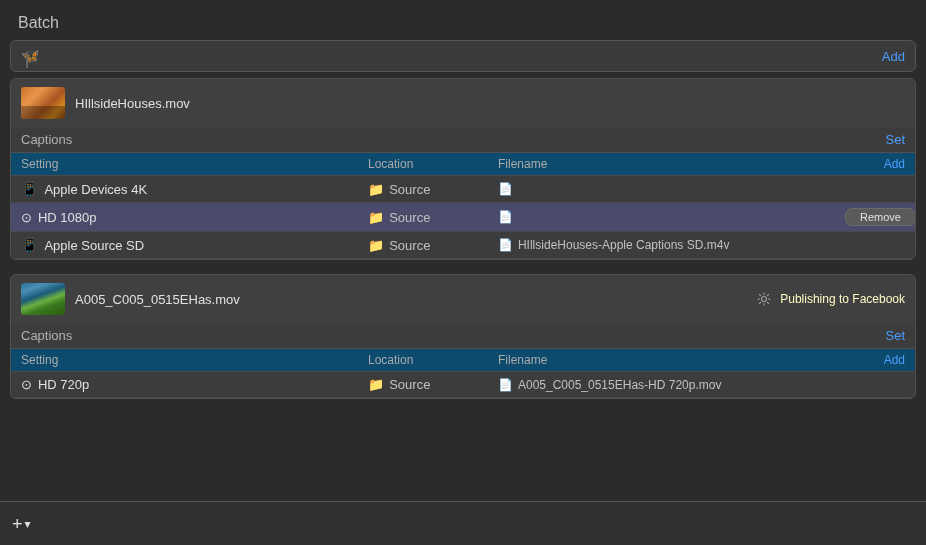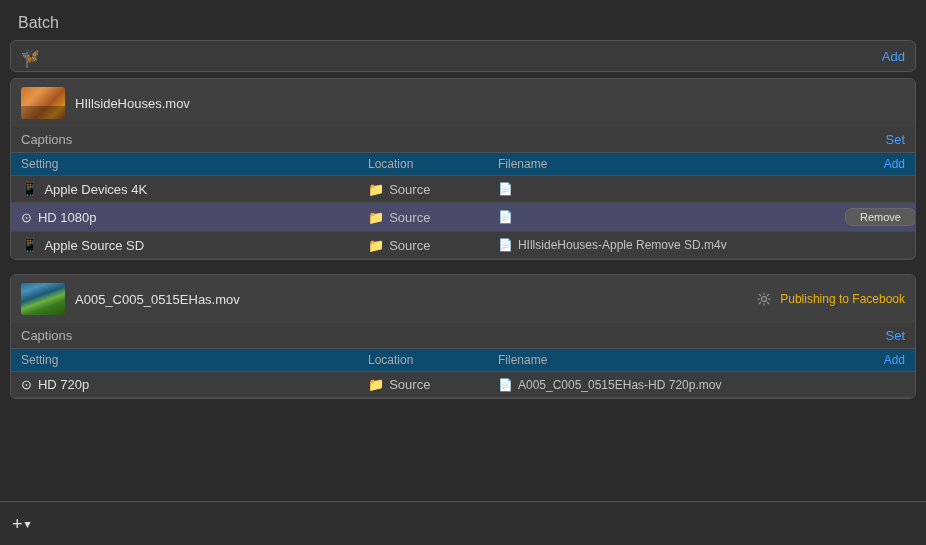--- a/index.html
+++ b/index.html
@@ -108,21 +108,21 @@
       color: #e0e0e0;
       font-size: 13px;
       font-weight: 500;
       flex: 1;
     }
 
     .item-settings {
       display: flex;
       align-items: center;
       gap: 9px;
-      color: #eab308;
+      color: #fef9c3;
       font-size: 12px;
     }
 
     .captions-row {
       display: flex;
       align-items: center;
       justify-content: space-between;
       padding: 5px 10px;
       border-bottom: 1px solid #505050;
       background: #3c3c3c;
@@ -337,21 +337,21 @@
       <div class="setting-name">
         <span class="device-icon">📱</span>
         <span>Apple Source SD</span>
       </div>
       <div class="location-cell">
         <span class="folder-icon" style="color:#8855cc;">📁</span>
         <span>Source</span>
       </div>
       <div class="filename-cell">
         <span class="file-type-icon">📄</span>
-        <span>HIllsideHouses-Apple Remove SD.m4v</span>
+        <span>HIllsideHouses-Apple Captions SD.m4v</span>
       </div>
       <div></div>
     </div>
   </div>
 
   <div class="batch-item">
     <div class="item-header">
       <div class="item-thumbnail">
         <div class="thumb-coastal"></div>
       </div>

